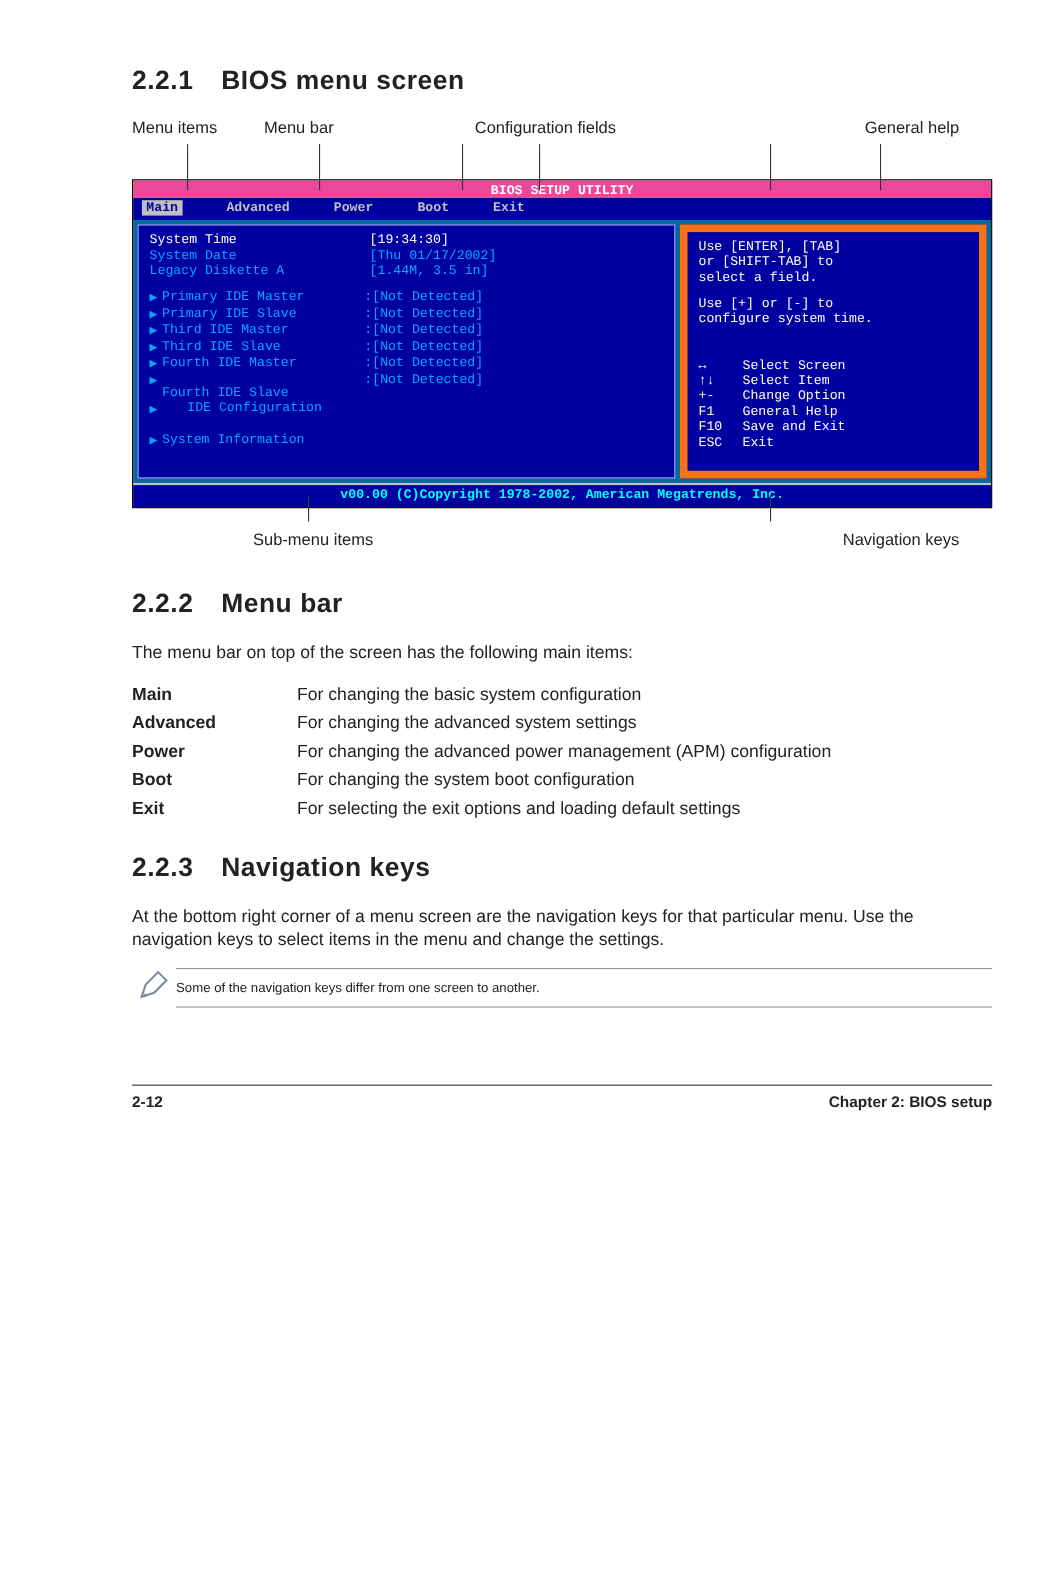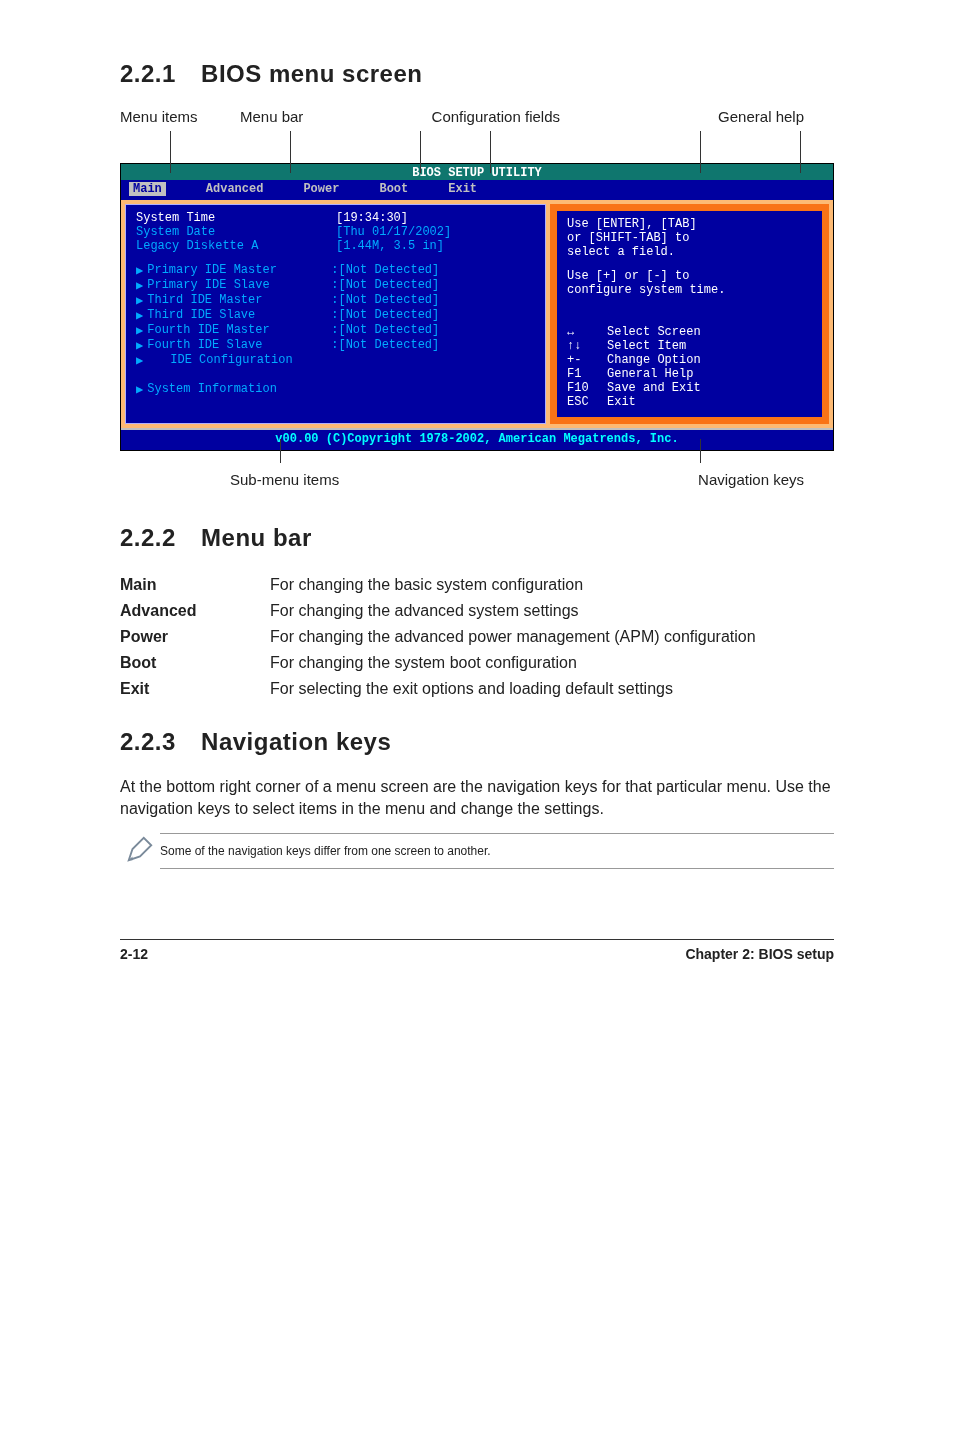--- a/index.html
+++ b/index.html
@@ -4,21 +4,21 @@
 <style>
   body {
     margin: 0;
     padding: 0;
     font-family: Arial, Helvetica, sans-serif;
     color: #222;
     background: #fff;
     width: 954px;
   }
   .page {
-    padding: 60px 120px 40px 120px;
+    padding: 60px 52px 40px 120px;
   }
   h2.section-num {
     font-size: 24px;
     font-weight: bold;
     margin: 0 0 20px 0;
     letter-spacing: 0.5px;
   }
   h2.section-num .num { margin-right: 18px; }
   
   .annot-row {
@@ -48,42 +48,42 @@
   
   .bios {
     font-family: "Courier New", monospace;
     font-size: 12px;
     border: 1px solid #000;
     background: #c0c0c0;
     color: #fff;
     overflow: hidden;
   }
   .bios-title {
-    background: #0f766e;
+    background: #ec4899;
     color: #ffffff;
     text-align: center;
     font-weight: bold;
     padding: 2px 0 0 0;
     font-size: 12px;
   }
   .bios-menubar {
     background: #0000a0;
     color: #c0c0c0;
     display: flex;
     padding: 2px 8px 4px 8px;
   }
   .bios-menubar span { margin-right: 40px; font-weight: bold; }
   .bios-menubar .sel {
     background: #c0c0c0;
     color: #0000a0;
     padding: 0 4px;
   }
   .bios-body {
     display: flex;
-    background: #fdba74;
+    background: #0369a1;
     padding: 0;
   }
   .bios-left {
     flex: 1;
     margin: 4px;
     border: 1px solid #b0b0ff;
     background: #0000a0;
     padding: 6px 10px;
     color: #fff;
   }
@@ -240,21 +240,21 @@
             <span class="lbl" style="width:184px;">Third IDE Slave</span>
             <span class="val">:[Not Detected]</span>
           </div>
         <div class="bios-row normal">
             <span class="arrow">▶</span>
             <span class="lbl" style="width:184px;">Fourth IDE Master</span>
             <span class="val">:[Not Detected]</span>
           </div>
         <div class="bios-row normal">
             <span class="arrow">▶</span>
-            <span class="lbl" style="width:184px;">Fourth IDE Slave</span>
+            <span class="lbl" style="width:184px;margin-top:12px;">Fourth IDE Slave</span>
             <span class="val">:[Not Detected]</span>
           </div>
         <div class="bios-row normal">
             <span class="arrow">▶</span>
             <span class="lbl" style="width:184px;margin-left:23px;">IDE Configuration</span>
           </div>
         <div style="height:14px;"></div>
         <div class="bios-row normal">
             <span class="arrow">▶</span>
             <span class="lbl">System Information</span>
@@ -305,20 +305,21 @@
   </div>
   <div class="under-annot">
     <span class="left">Sub-menu items</span>
     <span class="right">Navigation keys</span>
   </div>
 
   <h2 class="section-num" style="margin-top:36px;">
     <span class="num">2.2.2</span>
     <span>Menu bar</span>
   </h2>
+  <p class="para">The menu bar on top of the screen has the following main items:</p>
 
   <table class="menuitems">
     <tbody>
         <tr>
           <td class="name">Main</td>
           <td>For changing the basic system configuration</td>
         </tr>
     <tr>
           <td class="name">Advanced</td>
           <td>For changing the advanced system settings</td>

